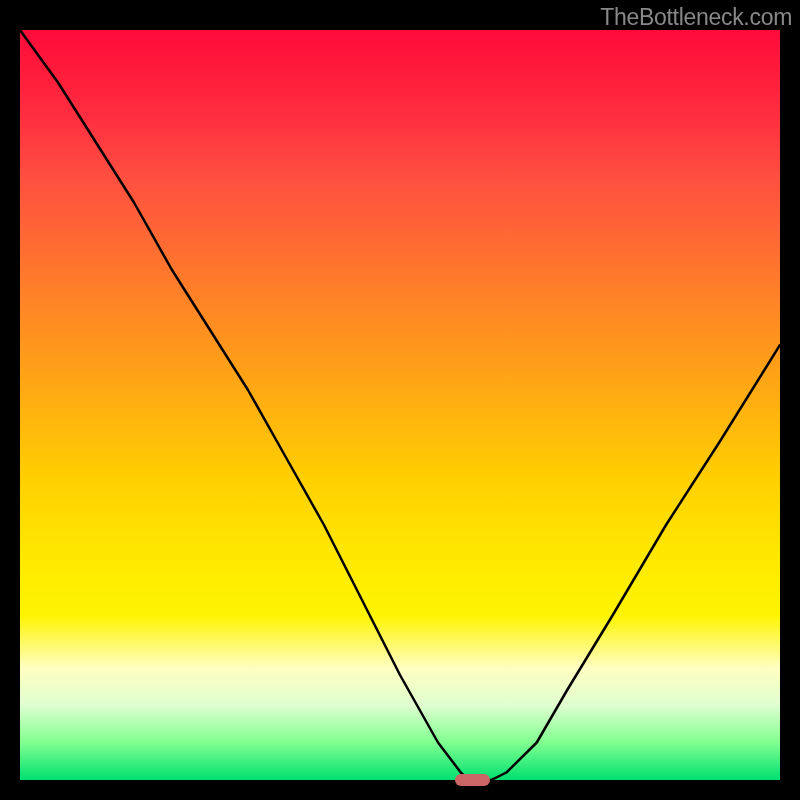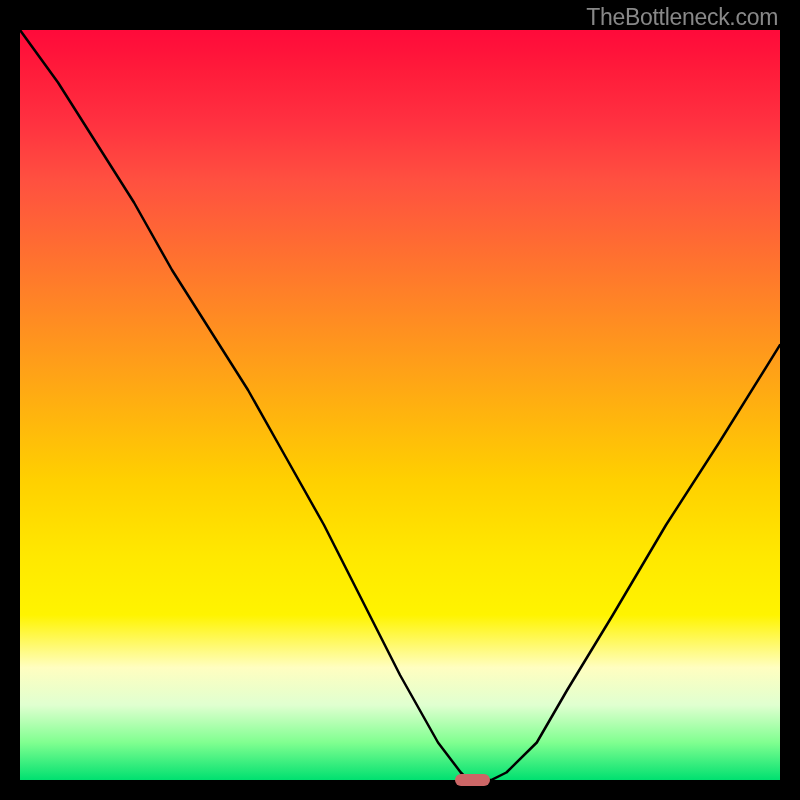--- a/index.html
+++ b/index.html
@@ -29,21 +29,21 @@
       #fff400 78%,
       #fffec0 85%,
       #e0ffd0 90%,
       #80ff90 95%,
       #00e070 100%
     );
   }
   .watermark {
     position: absolute;
     top: 4px;
-    right: 22px;
+    right: 8px;
     font-family: Arial, Helvetica, sans-serif;
     font-size: 23px;
     color: #888888;
     font-weight: 400;
     letter-spacing: -0.3px;
   }
   .curve-svg {
     position: absolute;
     left: 20px;
     top: 30px;

